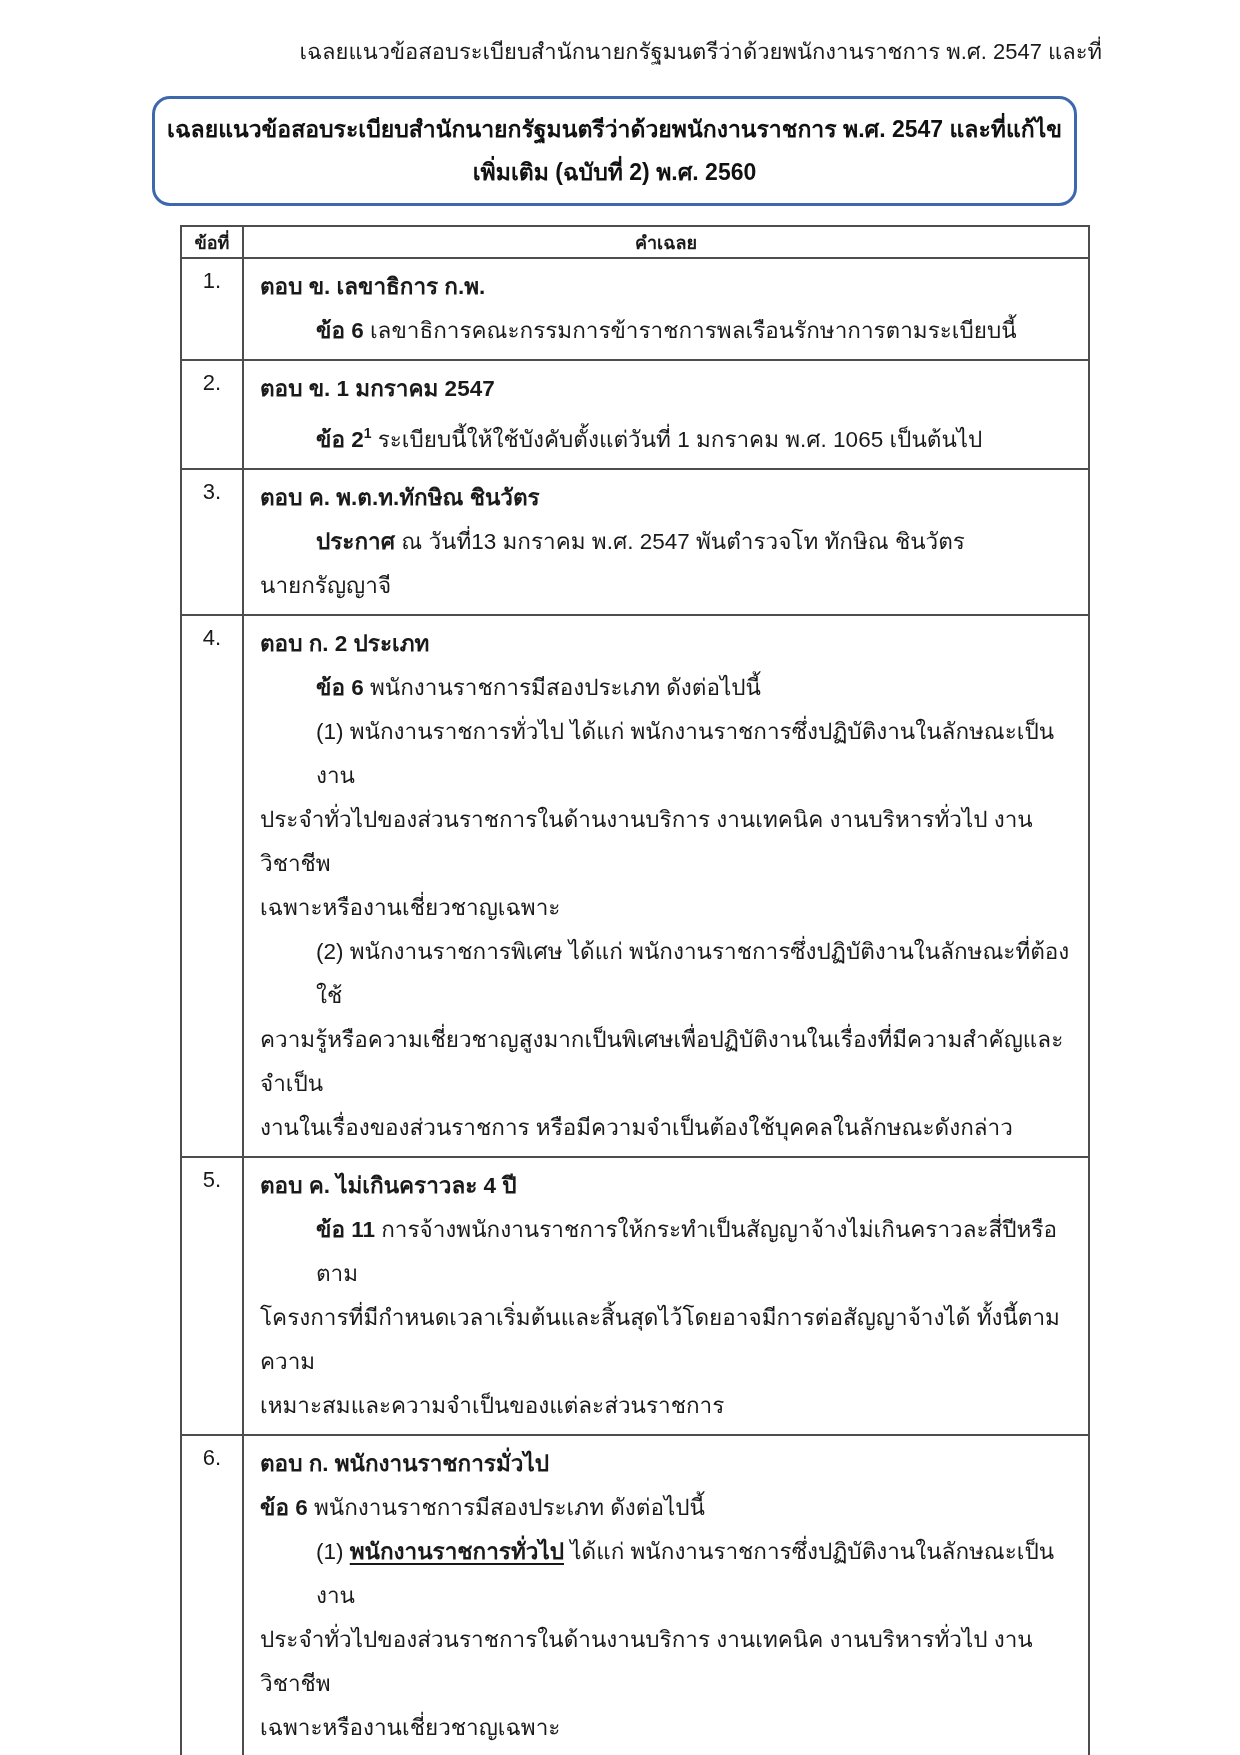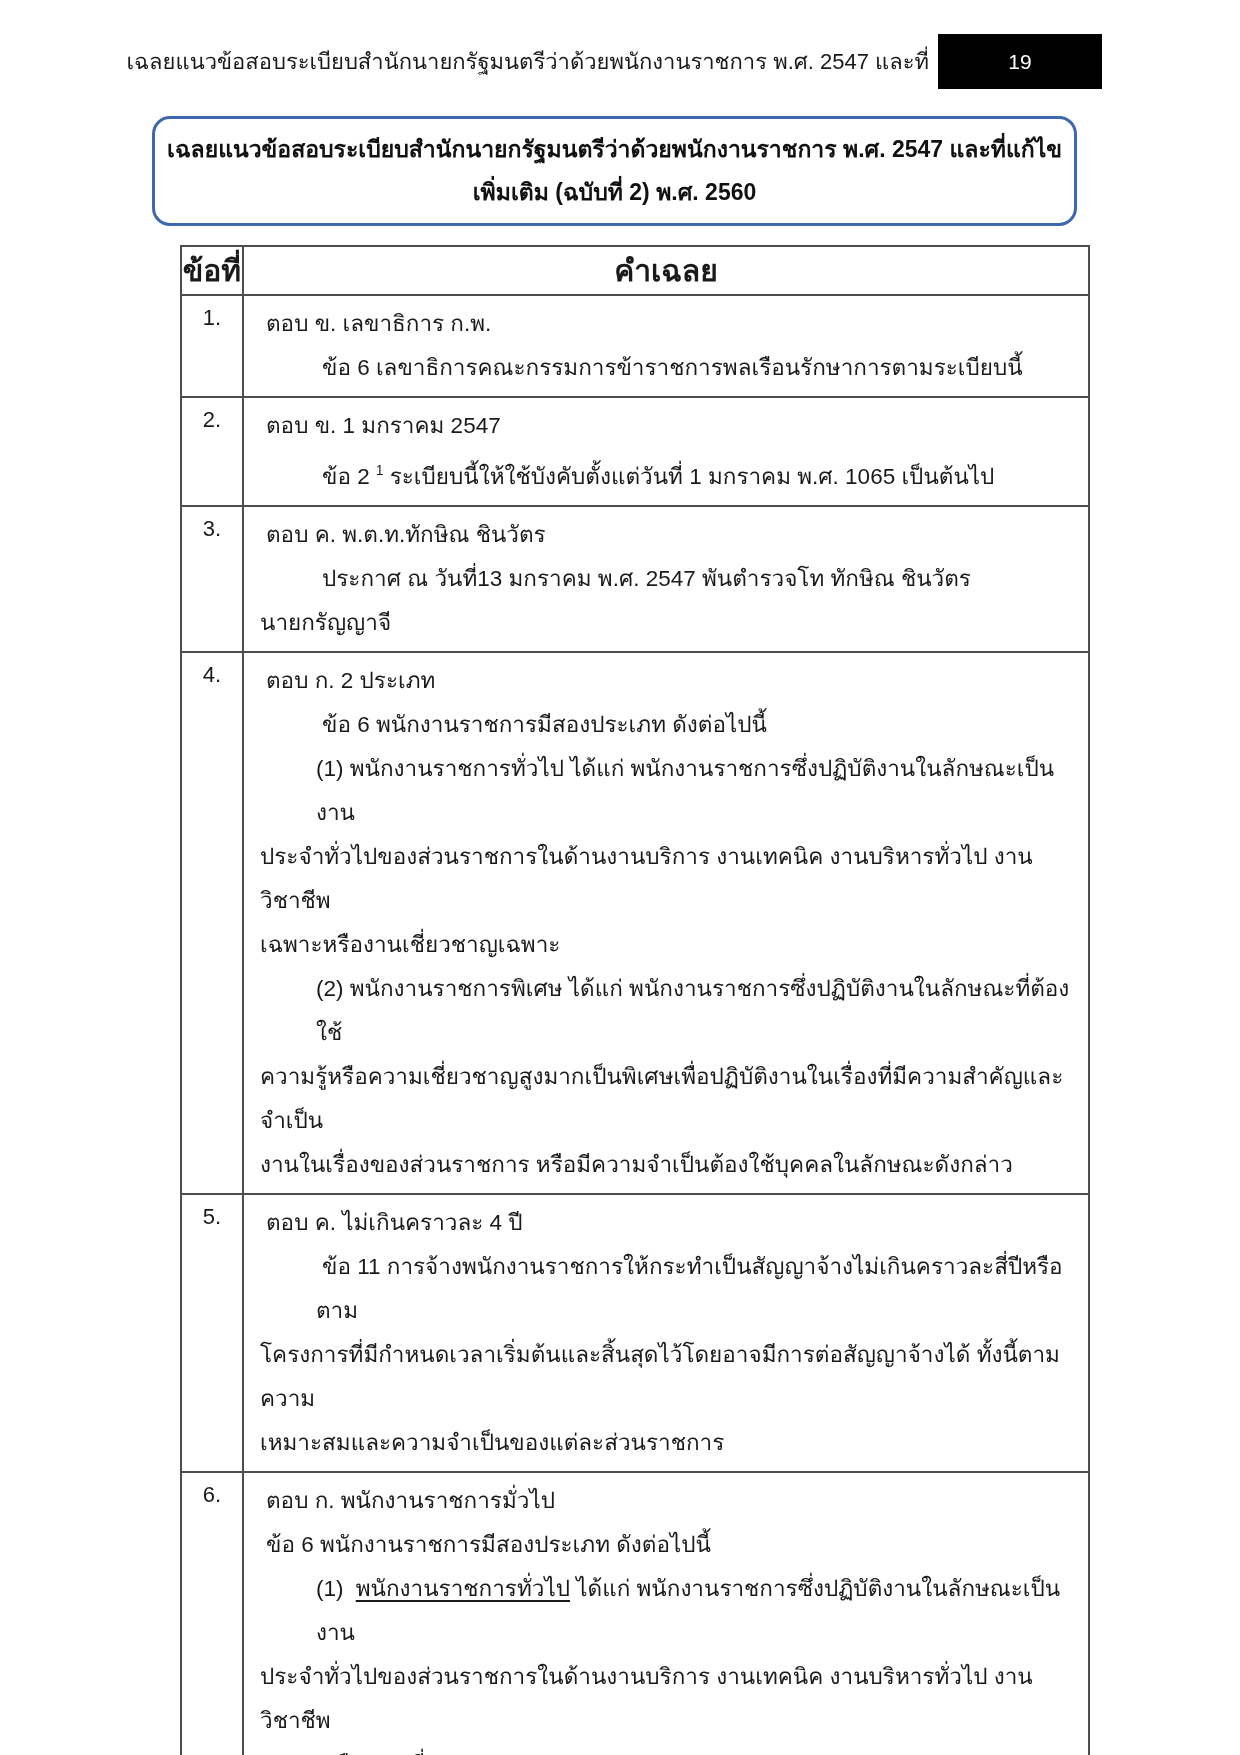--- a/index.html
+++ b/index.html
@@ -38,43 +38,40 @@
   
   table.answers{
     width:910px;margin:19px 0 0 180px;
     border-collapse:collapse;table-layout:fixed;
   }
   table.answers th,table.answers td{
     border:2px solid var(--border);
     vertical-align:top;
   }
   table.answers th{
-    font-size:30px;font-weight:bold;height:42px;
+    font-size:18px;font-weight:bold;height:32px;
     text-align:center;vertical-align:middle;margin-left:48px;
   }
   col.c-no{width:62px;}
   td.num{
     text-align:center;font-size:22px;padding-top:9px;
   }
   td.ans{padding:6px 14px 6px 16px;}
   tr:last-child td.ans{padding-bottom:92px;}
   .line{font-size:22.5px;line-height:44px;}
   .line.ind{padding-left:56px;}
-  .b{font-weight:normal;margin-left:6px;}
+  .b{font-weight:bold;}
   .u{text-decoration:underline;text-underline-offset:4px;}
   .sup{vertical-align:super;font-size:0.62em;}
 </style>
 </head>
 <body>
 
 <div class="page-header">
   <div class="page-header-text">เฉลยแนวข้อสอบระเบียบสำนักนายกรัฐมนตรีว่าด้วยพนักงานราชการ พ.ศ. 2547 และที่</div>
-  <div class="page-number-box">
-    <span>19</span>
-  </div>
 </div>
 
 <div class="title-box">
   <div>เฉลยแนวข้อสอบระเบียบสำนักนายกรัฐมนตรีว่าด้วยพนักงานราชการ พ.ศ. 2547 และที่แก้ไข</div>
   <div>เพิ่มเติม (ฉบับที่ 2) พ.ศ. 2560</div>
 </div>
 
 <table class="answers">
   <colgroup>
       <col class="c-no">

